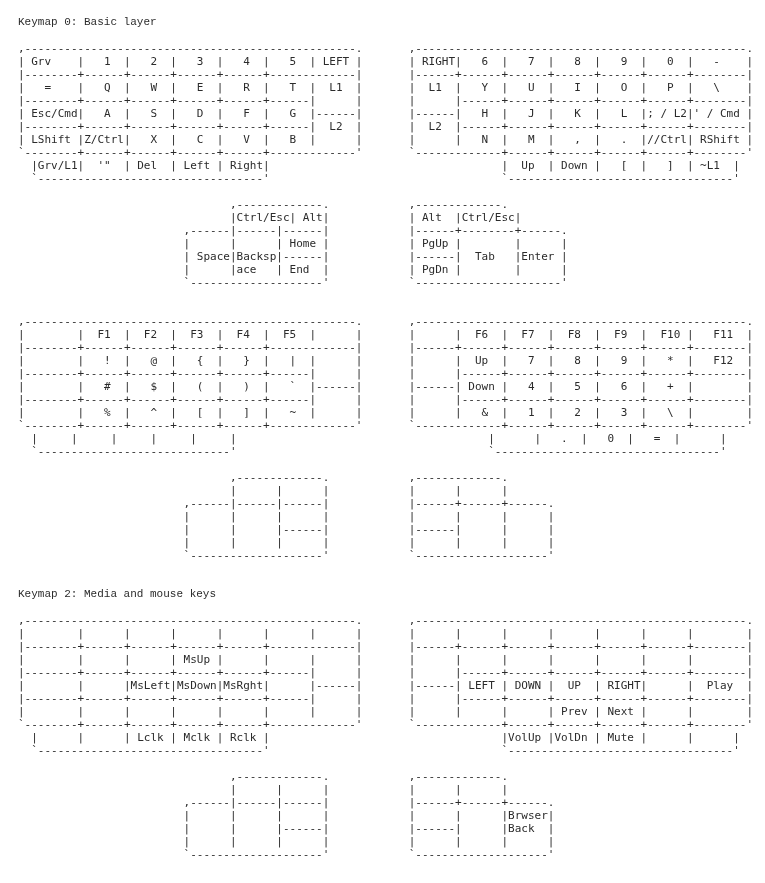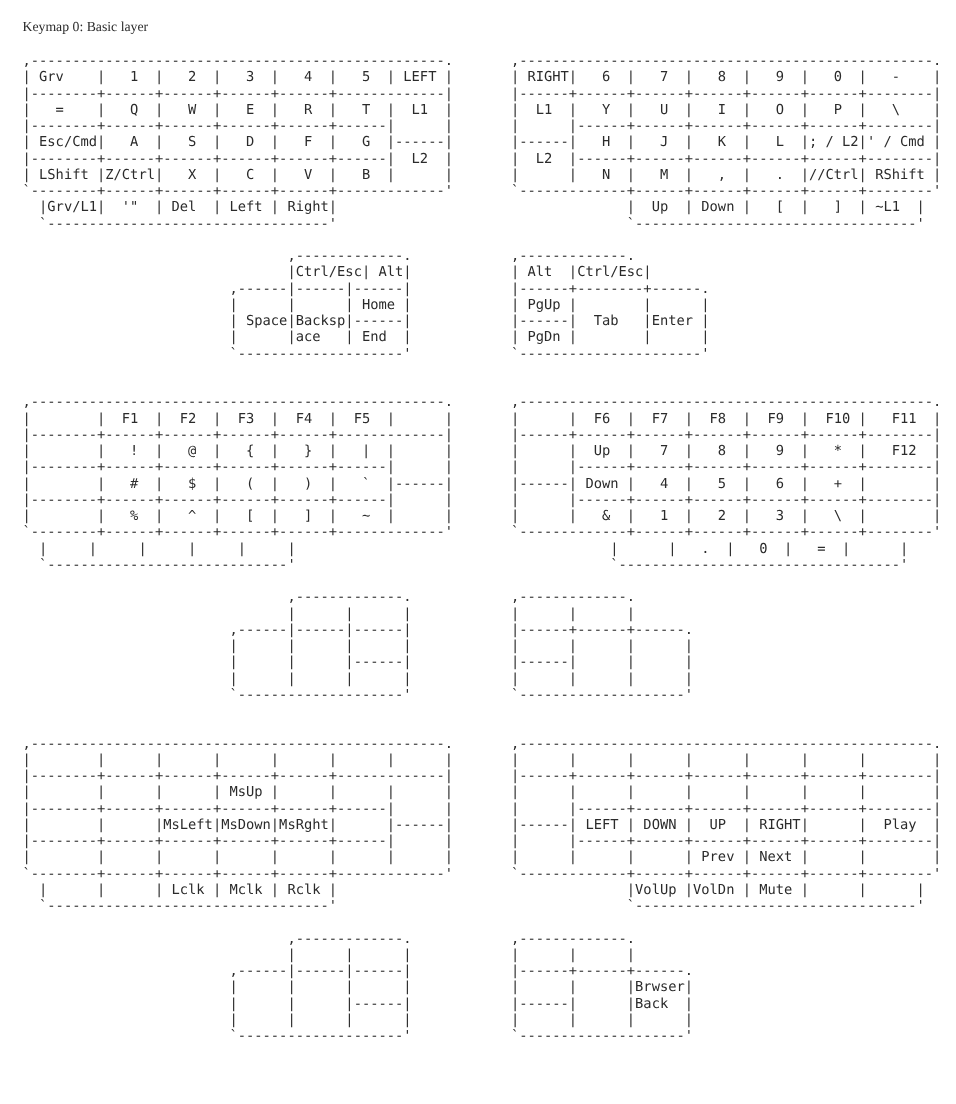--- a/index.html
+++ b/index.html
@@ -11,21 +11,21 @@
     width: 765px;
     height: 883px;
     overflow: hidden;
     box-sizing: border-box;
     padding: 16px 0 0 18px;
   }
   .keymap-section {
     margin: 0 0 26px 0;
   }
   .keymap-title {
-    font-family: Liberation Serif, serif;
+    font-family: Liberation Mono, monospace;
     font-size: 11px;
     line-height: 13px;
     color: #2b2b2b;
     margin: 0 16px 13px 0;
     white-space: pre;
   }
   .keymap-art {
     font-family: "DejaVu Sans Mono", "Liberation Mono", monospace;
     font-size: 11px;
     line-height: 13px;
@@ -78,20 +78,21 @@
                                 ,-------------.            ,-------------.
                                 |      |      |            |      |      |
                          ,------|------|------|            |------+------+------.
                          |      |      |      |            |      |      |      |
                          |      |      |------|            |------|      |      |
                          |      |      |      |            |      |      |      |
                          `--------------------'            `--------------------'</pre>
   </section>
 
   <section class="keymap-section">
+    <div class="keymap-title">Keymap 2: Media and mouse keys</div>
     <pre class="keymap-art">,--------------------------------------------------.       ,--------------------------------------------------.
 |        |      |      |      |      |      |      |       |      |      |      |      |      |      |        |
 |--------+------+------+------+------+-------------|       |------+------+------+------+------+------+--------|
 |        |      |      | MsUp |      |      |      |       |      |      |      |      |      |      |        |
 |--------+------+------+------+------+------|      |       |      |------+------+------+------+------+--------|
 |        |      |MsLeft|MsDown|MsRght|      |------|       |------| LEFT | DOWN |  UP  | RIGHT|      |  Play  |
 |--------+------+------+------+------+------|      |       |      |------+------+------+------+------+--------|
 |        |      |      |      |      |      |      |       |      |      |      | Prev | Next |      |        |
 `--------+------+------+------+------+-------------'       `-------------+------+------+------+------+--------'
   |      |      | Lclk | Mclk | Rclk |                                   |VolUp |VolDn | Mute |      |      |

